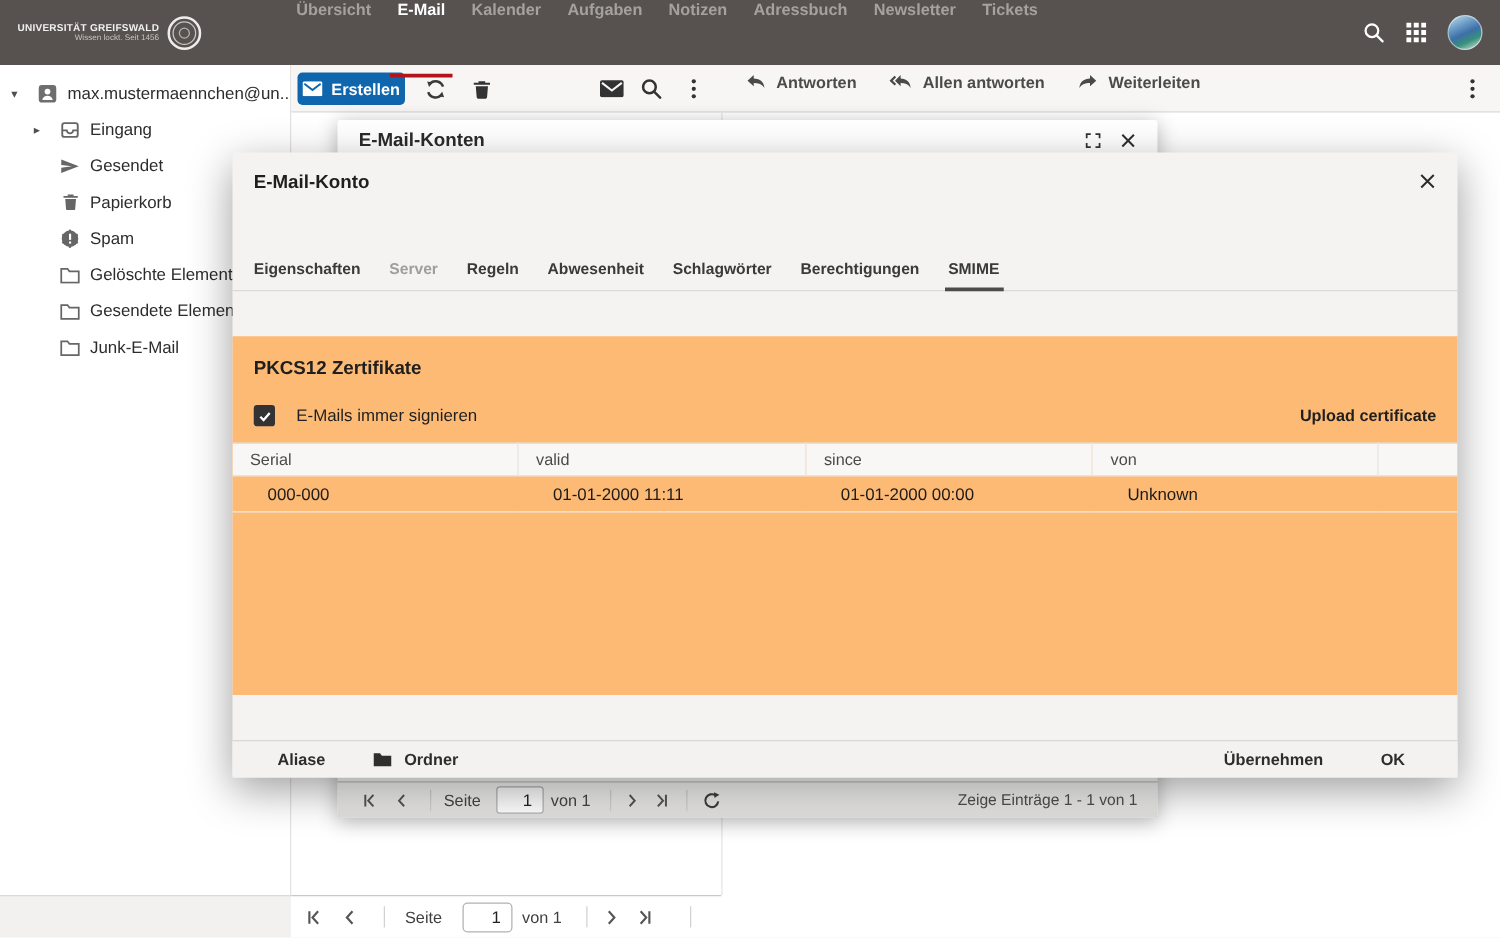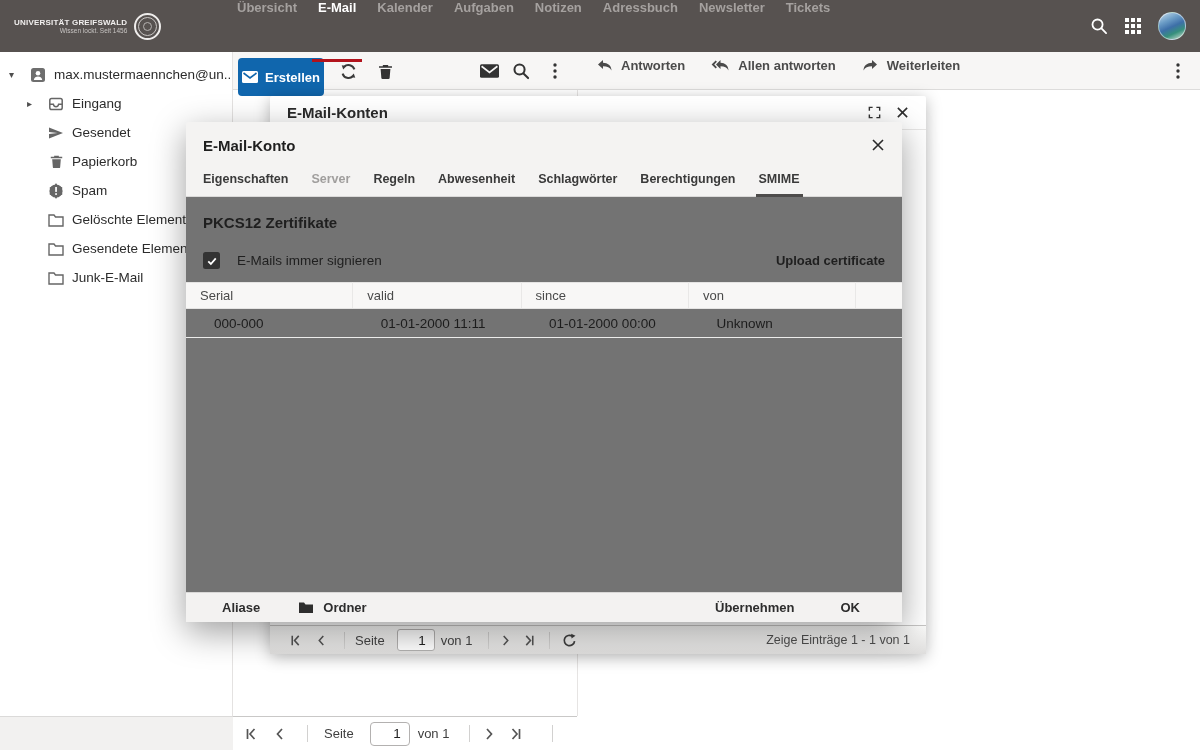--- a/index.html
+++ b/index.html
@@ -36,21 +36,21 @@
     white-space:nowrap; overflow:hidden; }
   .tree-row.account { padding-left:9px; }
   .tree-row.child { padding-left:27px; }
   .caret { width:14px; font-size:10px; color:#4f4f4f; flex:0 0 auto; }
   .tree-icon { width:16px; height:16px; margin-left:7px; flex:0 0 auto; display:flex; align-items:center; justify-content:center; }
   .tree-label { margin-left:8px; overflow:hidden; }
 
   
   .toolbar { position:absolute; left:233px; top:52px; width:967px; height:38px; background:#f7f6f5;
     border-bottom:1px solid #dddcdb; z-index:1; }
-  .compose-btn { position:absolute; left:5px; top:6px; width:86px; height:38px; background:#1066ad;
+  .compose-btn { position:absolute; left:5px; top:6px; width:86px; height:26px; background:#1066ad;
     border:none; border-radius:4px; color:#fff; font-weight:bold; font-size:13px; font-family:inherit;
     display:flex; align-items:center; justify-content:center; gap:7px; }
   .tbtn { position:absolute; top:7px; width:24px; height:24px; display:flex; align-items:center; justify-content:center;
     background:none; border:none; padding:0; }
   .reply-group { position:absolute; left:363px; top:0; height:26px; display:flex; align-items:center; gap:26px; }
   .reply-item { display:flex; align-items:center; gap:8px; font-size:13px; font-weight:bold; color:#4b4b4b;
     background:none; border:none; font-family:inherit; padding:0; }
 
   .vdivider { position:absolute; left:577px; top:90px; width:1px; height:626px; background:#e6e4e3; z-index:1; }
 
@@ -71,31 +71,31 @@
   .ad-title { font-size:15px; font-weight:bold; color:#2b2b2b; }
   .ad-actions { margin-left:auto; display:flex; gap:14px; align-items:center; }
   .ad-actions button { background:none; border:none; padding:0; }
   .ad-pagination { position:absolute; left:0; right:0; bottom:0; height:29px;
     background:linear-gradient(#fbfbfa,#dfdedd); border-top:1px solid #c6c5c4;
     display:flex; align-items:center; font-size:13px; color:#444; }
   .page-input.small { width:38px; height:22px; border-radius:3px; }
   .ad-status { margin-left:auto; margin-right:16px; font-size:12.5px; color:#4f4f4f; }
 
   
-  .account-dialog { position:absolute; left:186px; top:122px; width:716px; height:500px; background:#f4f3f2;
-    border-radius:2px; box-shadow:0 10px 34px rgba(0,0,0,.38); z-index:20; display:flex; flex-direction:column; }
+  .account-dialog { position:absolute; left:186px; top:122px; width:980px; height:500px; background:#f4f3f2;
+    border-radius:2px; box-shadow:0 10px 34px rgba(0,0,0,.38); z-index:20; display:flex; flex-direction:column;gap:36px; }
   .k-header { height:46px; display:flex; align-items:center; padding:0 17px; flex:0 0 auto; }
   .k-title { font-size:15px; font-weight:bold; color:#1f1f1f; }
   .k-close { margin-left:auto; background:none; border:none; padding:0; }
   .k-tabs { display:flex; gap:23px; padding:0 17px; border-bottom:1px solid #dbdad9; flex:0 0 auto; }
   .k-tab { font-size:12.5px; font-weight:bold; color:#3a3a3a; padding:4px 0 10px; position:relative;
     background:none; border:none; font-family:inherit; }
   .k-tab.disabled { color:#a09e9d; }
   .k-tab.active::after { content:""; position:absolute; left:-3px; right:-3px; bottom:-1px; height:3px; background:#4e4c4b; }
-  .k-body { background:#737373; flex:1 1 auto; display:flex; flex-direction:column; overflow:hidden; }
+  .k-body { background:#fdba74; flex:1 1 auto; display:flex; flex-direction:column; overflow:hidden; }
   .k-section-title { font-size:15px; font-weight:bold; color:#1f1f1f; margin:17px 17px 0; }
   .sign-row { display:flex; align-items:center; margin:21px 17px 0; }
   .checkbox { width:17px; height:17px; background:#333; border-radius:2.5px; border:none; padding:0;
     display:flex; align-items:center; justify-content:center; }
   .sign-label { font-size:13.5px; color:#1f1f1f; margin-left:17px; }
   .upload-btn { margin-left:auto; font-size:13px; font-weight:bold; color:#1f1f1f; background:none; border:none;
     font-family:inherit; padding:0; }
   .cert-table { margin-top:13px; width:100%; border-collapse:collapse; table-layout:fixed; }
   .cert-table th { height:26px; background:#f8f7f6; border-top:1px solid #e5e4e3; border-bottom:1px solid #e5e4e3;
     border-right:1px solid #e9e8e7; font-size:13px; font-weight:normal; color:#4a4a4a; text-align:left; padding:0 0 0 14px; }

